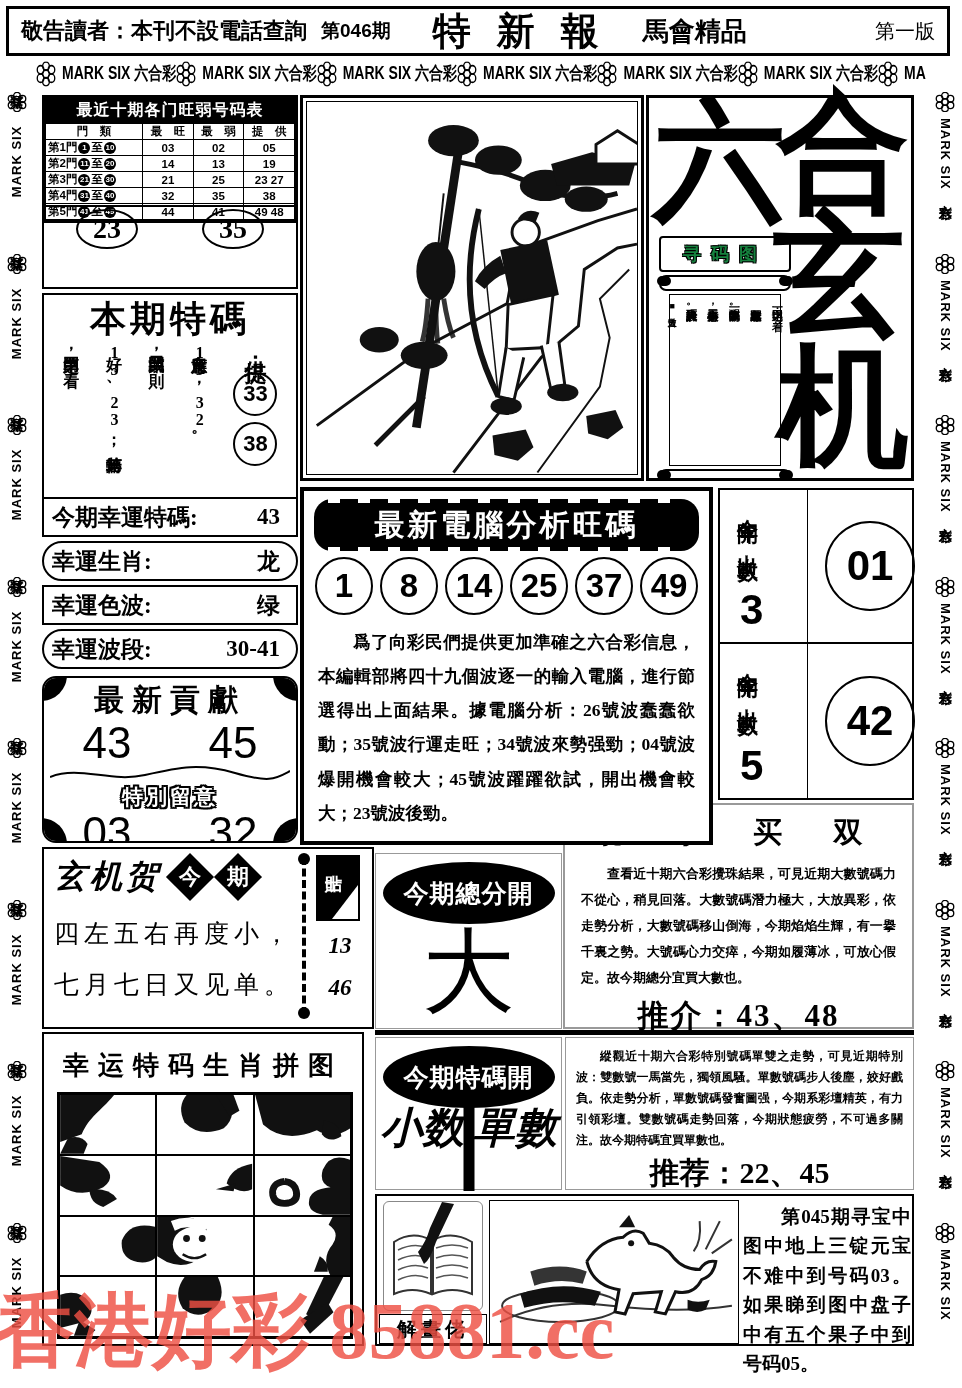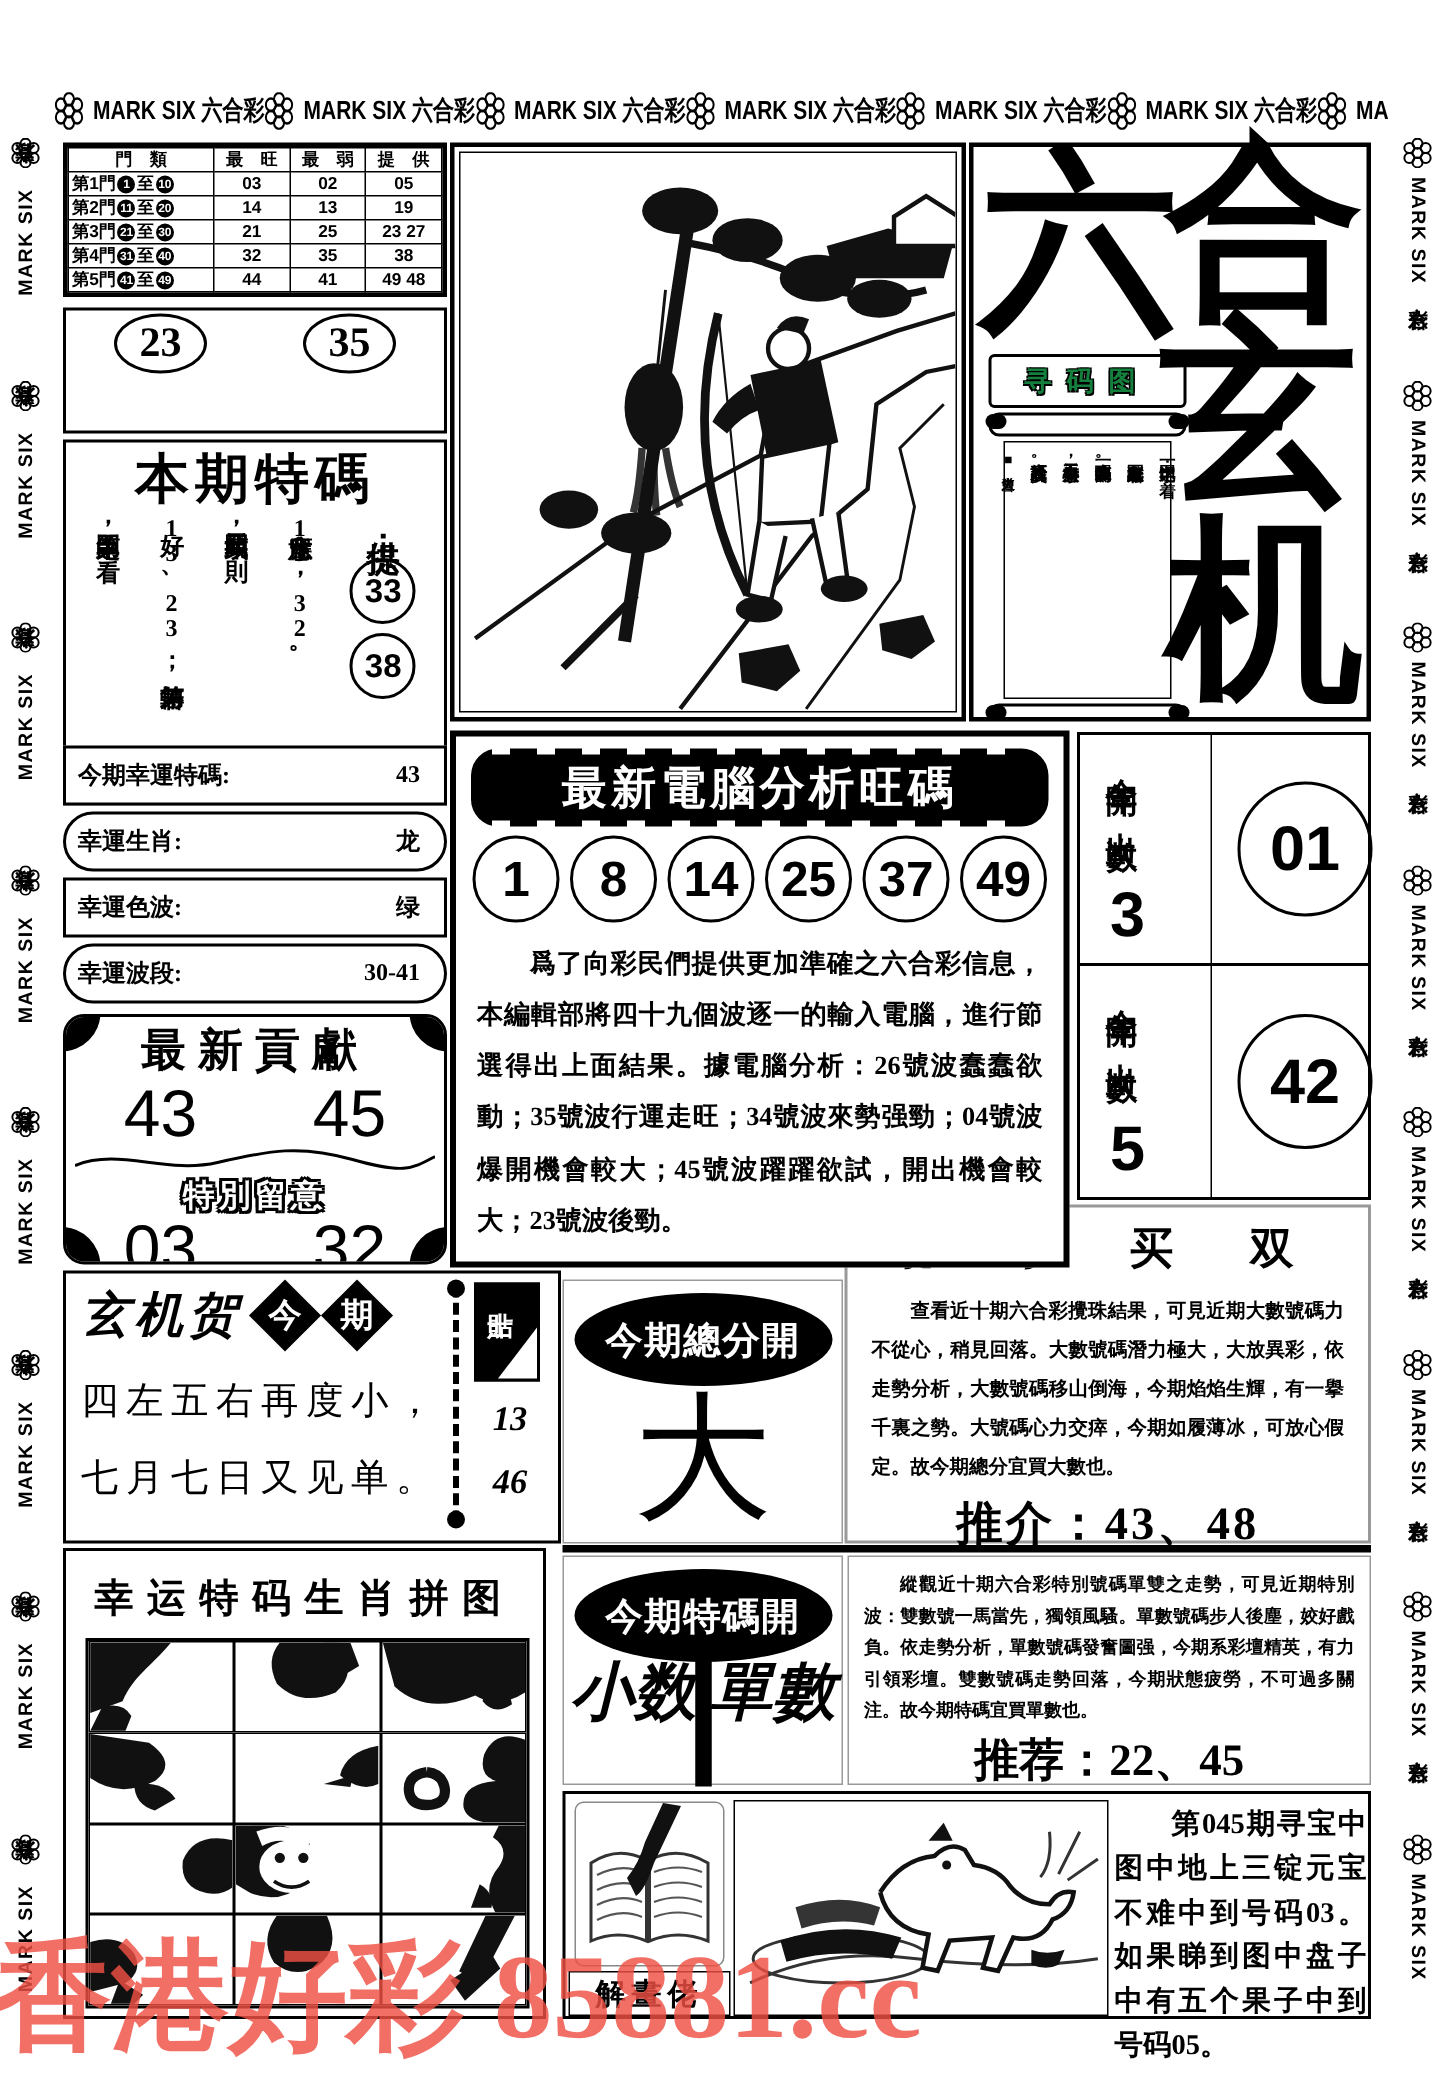--- a/index.html
+++ b/index.html
@@ -55,21 +55,21 @@
   .sp-col{writing-mode:vertical-rl;text-orientation:upright;font-size:16px;font-family:"Liberation Serif",serif;
     font-weight:bold;line-height:1.1;}
   .sp-provide{display:flex;flex-direction:column;align-items:center;gap:6px;}
   .sp-provide .pl{writing-mode:vertical-rl;text-orientation:upright;font-size:22px;font-weight:bold;font-family:"Liberation Serif",serif;}
   .circ{display:inline-flex;align-items:center;justify-content:center;width:40px;height:40px;
     border:2px solid #000;border-radius:50%;font-size:22px;font-weight:bold;}
 
   
   .lrow{left:42px;width:256px;height:40px;border:2px solid #000;box-sizing:border-box;
     display:flex;align-items:center;justify-content:space-between;padding:0 16px 0 8px;
-    font-size:16px;font-weight:bold;font-family:"Liberation Serif",serif;background:#fff;}
+    font-size:23px;font-weight:bold;font-family:"Liberation Serif",serif;background:#fff;}
   .lrow.round{border-radius:22px;}
 
   
   .contrib{left:42px;top:676px;width:256px;height:167px;border:2px solid #000;border-radius:14px;
     box-sizing:border-box;text-align:center;overflow:hidden;position:absolute;}
   .corner{position:absolute;width:26px;height:26px;background:#000;}
   .corner.tl{top:-3px;left:-3px;border-radius:0 0 100% 0;}
   .corner.tr{top:-3px;right:-3px;border-radius:0 0 0 100%;}
   .corner.bl{bottom:-3px;left:-3px;border-radius:0 100% 0 0;}
   .corner.br{bottom:-3px;right:-3px;border-radius:100% 0 0 0;}
@@ -188,20 +188,27 @@
     font-family:"Liberation Serif",serif;letter-spacing:0px;opacity:.82;transform:scaleX(.98);transform-origin:left;}
   .footer{left:4px;top:1351px;width:956px;font-size:26px;font-weight:bold;
     font-family:"Liberation Serif",serif;white-space:nowrap;}
   .cursor{left:832px;top:84px;z-index:60;}
 </style>
 </head>
 <body>
 
 <div class="page">
 
+  <div class="abs masthead">
+    <span class="m-notice">敬告讀者：本刊不設電話查詢</span>
+    <span class="m-issue">第046期</span>
+    <span class="m-title">特新報</span>
+    <span class="m-sub">馬會精品</span>
+    <span class="m-ed">第一版</span>
+  </div>
 
   <div class="abs top-strip">
     <span class="strip-unit">
       <svg class="flower" viewBox="0 0 24 24" fill="none" stroke="#000" stroke-width="1.6">
         <circle cx="12" cy="12" r="4"></circle>
           <circle cx="12" cy="4.5" r="4"></circle>
           <circle cx="18.5" cy="8" r="4"></circle>
         <circle cx="18.5" cy="16" r="4"></circle>
           <circle cx="12" cy="19.5" r="4"></circle>
           <circle cx="5.5" cy="16" r="4"></circle>
@@ -494,20 +501,21 @@
         <circle cx="18.5" cy="16" r="4"></circle>
           <circle cx="12" cy="19.5" r="4"></circle>
           <circle cx="5.5" cy="16" r="4"></circle>
           <circle cx="5.5" cy="8" r="4"></circle>
       </svg>
       <span class="vtxt">MARK SIX 六合彩</span>
     </span>
   </div>
 
   <div class="abs gate-table">
+    <div class="gt-title">最近十期各门旺弱号码表</div>
     <table>
       <tbody>
           <tr>
         <td>門　類</td>
         <td>最　旺</td>
         <td>最　弱</td>
         <td>提　供</td>
       </tr>
       <tr>
         <td>

